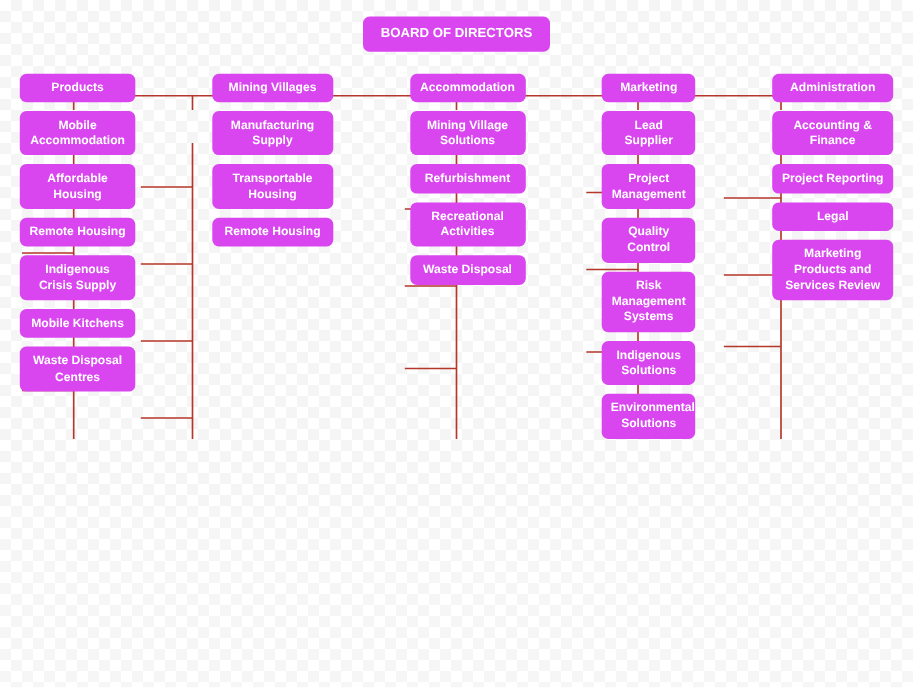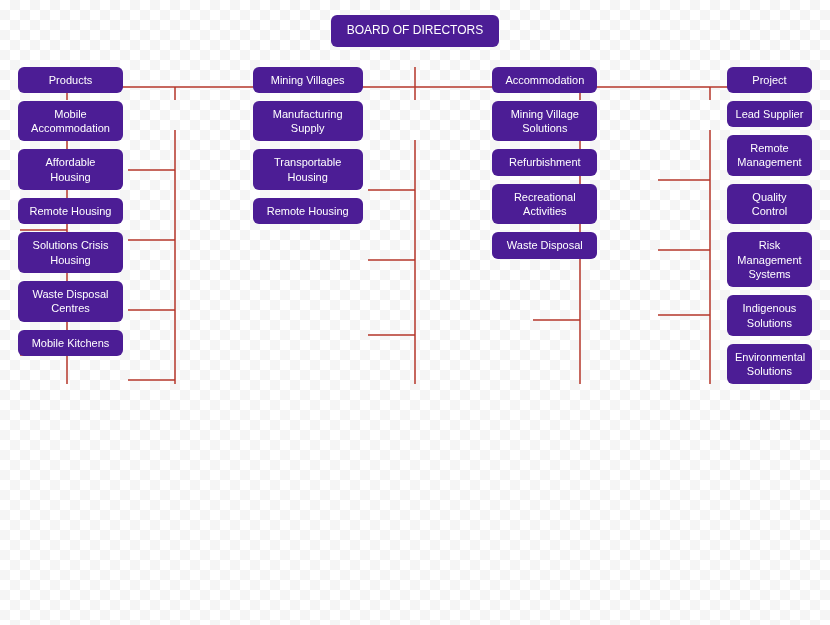--- a/index.html
+++ b/index.html
@@ -29,26 +29,26 @@
     }
 
     .org-chart {
       position: relative;
       z-index: 1;
       padding: 15px 10px;
       width: 830px;
     }
 
     .box {
-      background: #4c1d95;
+      background: #d946ef;
       color: white;
       border-radius: 6px;
       text-align: center;
       font-size: 11px;
-      font-weight: normal;
+      font-weight: bold;
       padding: 6px 8px;
       line-height: 1.3;
       display: inline-block;
       min-width: 70px;
     }
 
     .box.wide {
       min-width: 160px;
       padding: 8px 16px;
       font-size: 12px;
@@ -161,46 +161,53 @@
       <line class="connector" x1="700" y1="390" x2="648" y2="390"></line>
     </svg>
 
     <div style="display: flex; justify-content: space-between; align-items: flex-start; padding: 0 8px; position: relative; z-index: 2;">
 
       <div class="column col-products">
         <div class="box">Products</div>
         <div class="box">Mobile Accommodation</div>
         <div class="box">Affordable Housing</div>
         <div class="box">Remote Housing</div>
-        <div class="box">Solutions Crisis Housing</div>
+        <div class="box">Indigenous Crisis Supply</div>
+        <div class="box">Mobile Kitchens</div>
         <div class="box">Waste Disposal Centres</div>
-        <div class="box">Mobile Kitchens</div>
       </div>
 
       <div class="column col-mfg">
         <div class="box">Mining Villages</div>
         <div class="box">Manufacturing Supply</div>
         <div class="box">Transportable Housing</div>
         <div class="box">Remote Housing</div>
       </div>
 
       <div class="column col-mvs">
         <div class="box">Accommodation</div>
         <div class="box">Mining Village Solutions</div>
         <div class="box">Refurbishment</div>
         <div class="box">Recreational Activities</div>
         <div class="box">Waste Disposal</div>
       </div>
 
       <div class="column col-services">
-        <div class="box">Project</div>
+        <div class="box">Marketing</div>
         <div class="box">Lead Supplier</div>
-        <div class="box">Remote Management</div>
+        <div class="box">Project Management</div>
         <div class="box">Quality Control</div>
         <div class="box">Risk Management Systems</div>
         <div class="box">Indigenous Solutions</div>
         <div class="box">Environmental Solutions</div>
       </div>
 
+      <div class="column col-admin">
+        <div class="box">Administration</div>
+        <div class="box">Accounting &amp; Finance</div>
+        <div class="box">Project Reporting</div>
+        <div class="box">Legal</div>
+        <div class="box">Marketing Products and Services Review</div>
+      </div>
 
     </div>
   </div>
 </div>
 
 </body></html>

